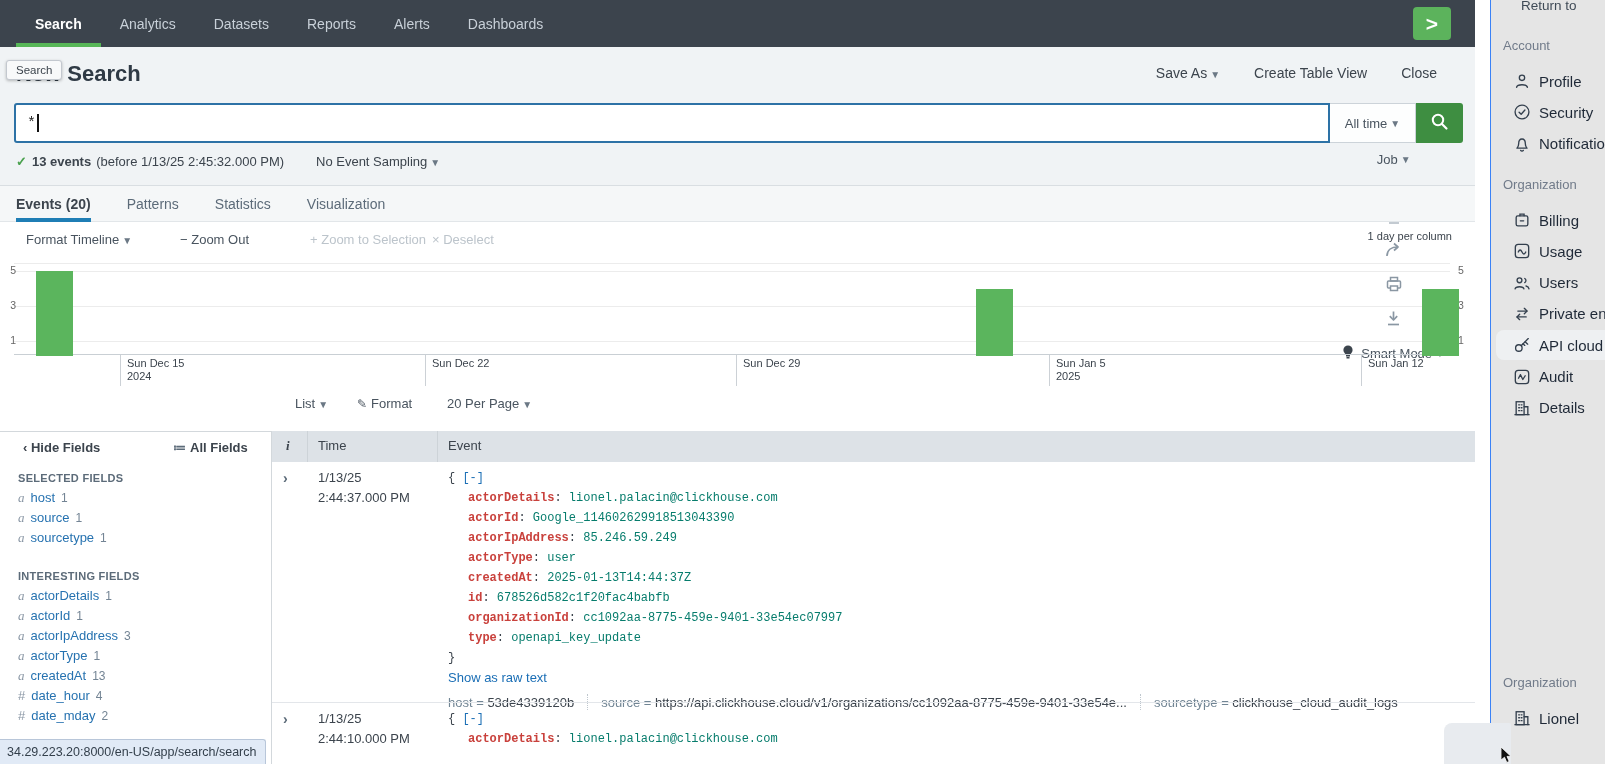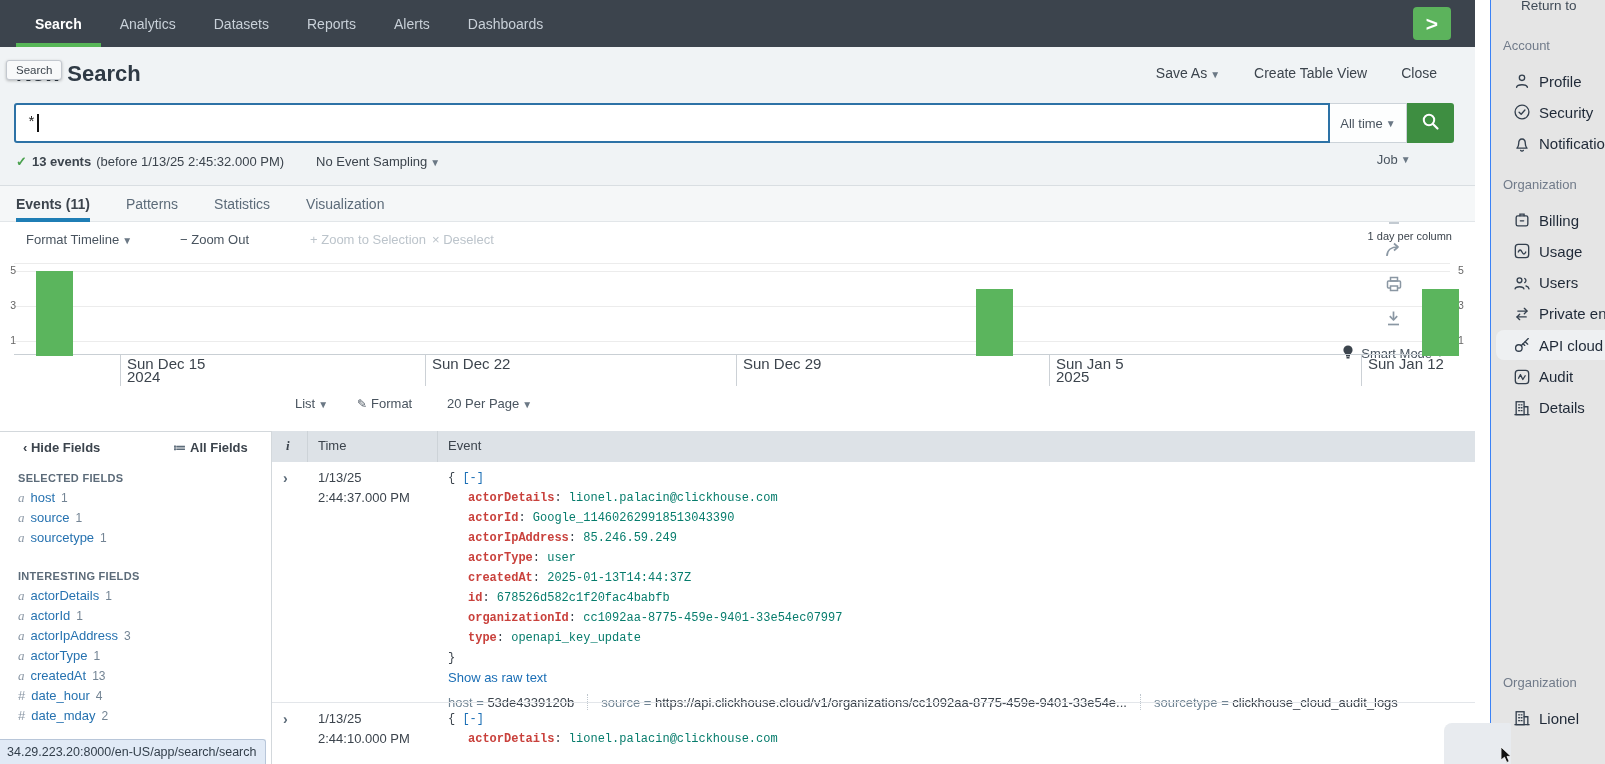--- a/index.html
+++ b/index.html
@@ -18,21 +18,21 @@
   .page-head { position: absolute; left: 0; top: 47px; width: 100%; height: 138px; background: #f0f3f5; }
   .page-title { position: absolute; left: 16px; top: 14px; font-size: 22px; font-weight: bold; color: #2f3a45; }
   .title-tooltip { position: absolute; left: 6px; top: 13px; background: #f8f9fa; border: 1px solid #c3c8cf; border-radius: 3px; padding: 3px 9px; font-size: 11.5px; color: #3c444d; box-shadow: 0 1px 3px rgba(0,0,0,.25); z-index: 5; }
   .head-actions { position: absolute; right: 38px; top: 18px; display: flex; gap: 34px; font-size: 14px; color: #3c444d; }
   .head-actions > div { cursor: pointer; }
   .caret { font-size: 10px; color: #6b7885; margin-left: 3px; }
 
   .search-assembly { position: absolute; left: 14px; top: 56px; height: 40px; display: flex; }
   .search-input { width: 1316px; height: 40px; background: #fff; border: 2px solid #2d72a6; border-radius: 3px 0 0 3px; display: flex; align-items: center; padding-left: 11px; font-family: "Liberation Mono", monospace; font-size: 15px; color: #222; }
   .cursor-bar { display: inline-block; width: 1.5px; height: 18px; background: #111; margin-left: 1px; }
-  .timerange-btn { width: 77px; height: 40px; background: #fdfefe; border: 1px solid #ccd3d9; border-left: none; font-size: 13px; color: #49545f; display: flex; align-items: center; justify-content: center; cursor: pointer; }
+  .timerange-btn { width: 86px; height: 40px; background: #fdfefe; border: 1px solid #ccd3d9; border-left: none; font-size: 13px; color: #49545f; display: flex; align-items: center; justify-content: center; cursor: pointer; }
   .search-btn { width: 47px; height: 40px; background: #3e8e41; border-radius: 0 3px 3px 0; display: flex; align-items: center; justify-content: center; cursor: pointer; }
 
   .job-bar { position: absolute; left: 0; top: 185px; width: 100%; height: 0; }
   .events-summary { position: absolute; left: 16px; top: -31px; font-size: 13px; color: #3c444d; display: flex; align-items: center; gap: 5px; }
   .green-check { color: #4aa14e; font-weight: bold; font-size: 13px; }
   .sampling { position: absolute; left: 316px; top: -31px; font-size: 13px; color: #3c444d; cursor: pointer; }
   .job-controls { position: absolute; right: 30px; top: -33px; display: flex; align-items: center; gap: 18px; font-size: 13px; color: #49545f; flex-direction: column; }
   .job-controls .icon-btn { display: flex; align-items: center; cursor: pointer; }
   .pause-icon span { display: inline-block; width: 3px; height: 11px; background: #c3cad1; margin: 0 1.5px; }
   .stop-icon span { display: inline-block; width: 10px; height: 10px; background: #c3cad1; }
@@ -47,21 +47,21 @@
   .ctl.disabled { color: #bcc4cb; cursor: default; }
   .scale-note { position: absolute; right: 23px; top: 2px; font-size: 11px; color: #3c444d; }
 
   .chart { position: absolute; left: 14px; top: 263px; width: 1436px; height: 92px; border-top: 1px solid #ececec; border-bottom: 1px solid #c9cfd4; }
   .gridline { position: absolute; left: 0; right: 0; height: 1px; background: #ececec; }
   .bar { position: absolute; width: 37px; background: #5bb55d; cursor: pointer; }
   .ytick { position: absolute; font-size: 10.5px; color: #666; width: 14px; }
   .ytick.left { left: -12px; text-align: right; }
   .ytick.right { right: -22px; text-align: left; }
   .xaxis { position: absolute; left: 0; top: 355px; width: 1475px; height: 34px; }
-  .xtick { position: absolute; top: 0; height: 31px; border-left: 1px solid #ccd1d6; padding: 2px 0 0 6px; font-size: 15px; color: #3c444d; line-height: 13px; }
+  .xtick { position: absolute; top: 0; height: 31px; border-left: 1px solid #ccd1d6; padding: 2px 0 0 6px; font-size: 11px; color: #3c444d; line-height: 13px; }
 
   .list-controls { position: absolute; left: 0; top: 396px; height: 24px; font-size: 13px; color: #49545f; }
   .list-controls .ctl { position: absolute; top: 0; cursor: pointer; white-space: nowrap; }
   .pencil { font-size: 12px; margin-right: 4px; }
 
   
   .fields-panel { position: absolute; left: 0; top: 431px; width: 272px; height: 333px; background: #fff; border-top: 1px solid #d3d8dc; border-right: 1px solid #d3d8dc; overflow: hidden; }
   .fields-head { position: absolute; left: 3px; top: 8px; width: 100%; height: 22px; font-size: 13px; color: #3c444d; font-weight: bold; }
   .hide-fields { position: absolute; left: 20px; cursor: pointer; }
   .all-fields { position: absolute; left: 170px; cursor: pointer; }
@@ -210,21 +210,21 @@
                 <rect x="4.5" y="13" width="3" height="1.5" fill="#3c444d"></rect>
               </svg>
           </span>
           <span>Smart Mode</span>
             <span class="caret">▼</span>
         </div>
       </div>
     </div>
 
     <div class="tabs-row">
-        <div class="tab active">Events (11)</div>
+        <div class="tab active">Events (20)</div>
         <div class="tab">Patterns</div>
         <div class="tab">Statistics</div>
         <div class="tab">Visualization</div>
       </div>
 
     <div class="tl-controls">
       <div class="ctl" style="left:26px"><span>Format Timeline</span><span class="caret">▼</span></div>
       <div class="ctl" style="left:180px"><span>−</span> <span>Zoom Out</span></div>
       <div class="ctl disabled" style="left:310px"><span>+</span> <span>Zoom to Selection</span></div>
       <div class="ctl disabled" style="left:432px"><span>×</span> <span>Deselect</span></div>

